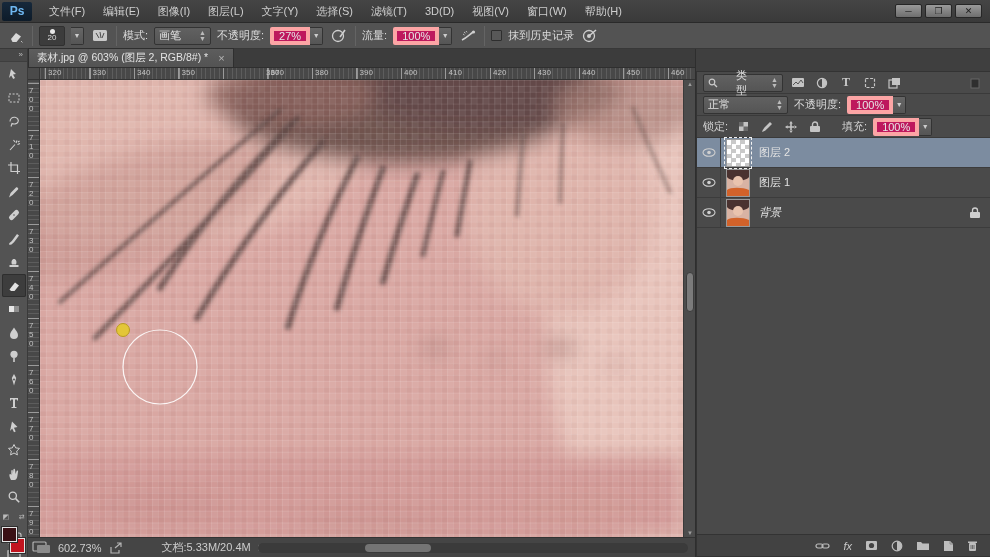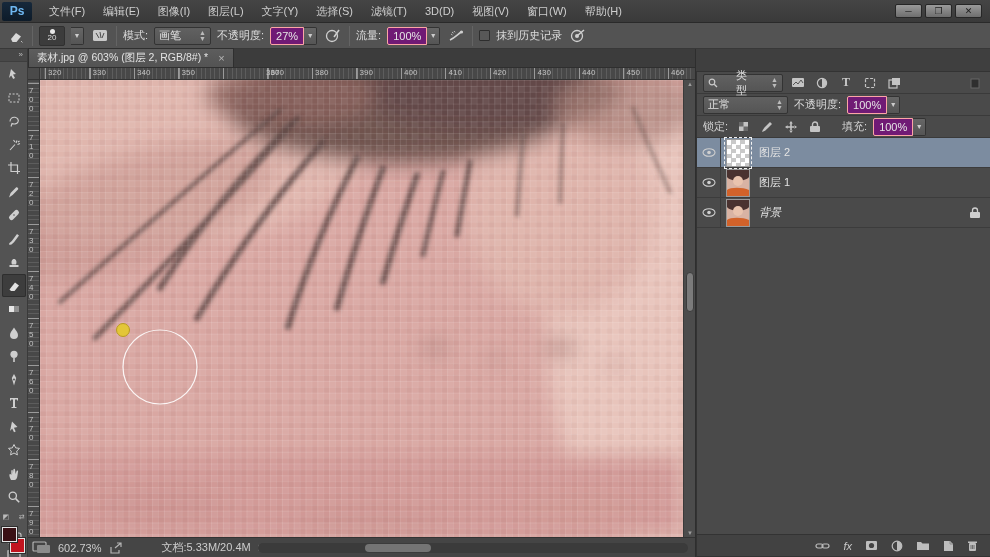--- a/index.html
+++ b/index.html
@@ -13,21 +13,21 @@
   .menu-item{padding:8px 9px;line-height:22px;color:#cfcfcf;cursor:default;white-space:nowrap}
   .winbtns{margin-left:auto;display:flex;gap:3px;margin-right:8px}
   .winbtn{width:27px;height:14px;background:linear-gradient(#9a9a9a,#6e6e6e);border:1px solid #262626;border-radius:2px;color:#1c1c1c;font-size:9px;line-height:12px;text-align:center;font-weight:bold}
 
   
   .optionsbar{position:absolute;left:0;top:23px;width:990px;height:26px;background:#535353;border-bottom:1px solid #383838;display:flex;align-items:center;gap:6px;padding-left:6px}
   .vsep{width:1px;height:20px;background:#3e3e3e;border-right:1px solid #646464}
   .ob-label{color:#dcdcdc;white-space:nowrap}
   .dd{height:18px;background:linear-gradient(#616161,#555);border:1px solid #333;border-radius:2px;display:flex;align-items:center;padding:0 4px;gap:18px;color:#e2e2e2}
   .dd .updown{font-size:7px;line-height:6px;color:#bbb;text-align:center}
-  .valbox{height:18px;background:#701a75;border:1px solid #fca5a5;border-radius:2px 0 0 2px;display:flex;align-items:center;padding:0 5px;color:#e6e6e6}
+  .valbox{height:18px;background:#be185d;border:4px solid #fca5a5;border-radius:2px 0 0 2px;display:flex;align-items:center;padding:0 5px;color:#e6e6e6}
   .valarrow{height:18px;width:13px;background:linear-gradient(#666,#555);border:1px solid #333;border-left:none;border-radius:0 2px 2px 0;color:#ccc;font-size:7px;display:flex;align-items:center;justify-content:center}
   .ob-icon{width:20px;height:18px;display:flex;align-items:center;justify-content:center}
   .brushpreview{width:26px;height:20px;background:#3c3c3c;border:1px solid #303030;border-radius:2px;display:flex;flex-direction:column;align-items:center;justify-content:center;color:#ddd;font-size:8px;line-height:8px}
   .brushpreview .dot{width:5px;height:5px;border-radius:50%;background:#e8e8e8}
   .chk{width:11px;height:11px;background:#585858;border:1px solid #2e2e2e;border-radius:1px}
 
   
   .toolbar{position:absolute;left:0;top:49px;width:28px;height:508px;background:#535353;border-right:1px solid #3a3a3a;display:flex;flex-direction:column;align-items:center}
   .tb-collapse{width:100%;height:13px;background:#484848;color:#bbb;font-size:8px;text-align:right;padding-right:4px;line-height:12px;border-bottom:1px solid #3e3e3e}
   .tool{width:24px;height:23px;display:flex;align-items:center;justify-content:center;border-radius:2px;margin-top:.5px}

